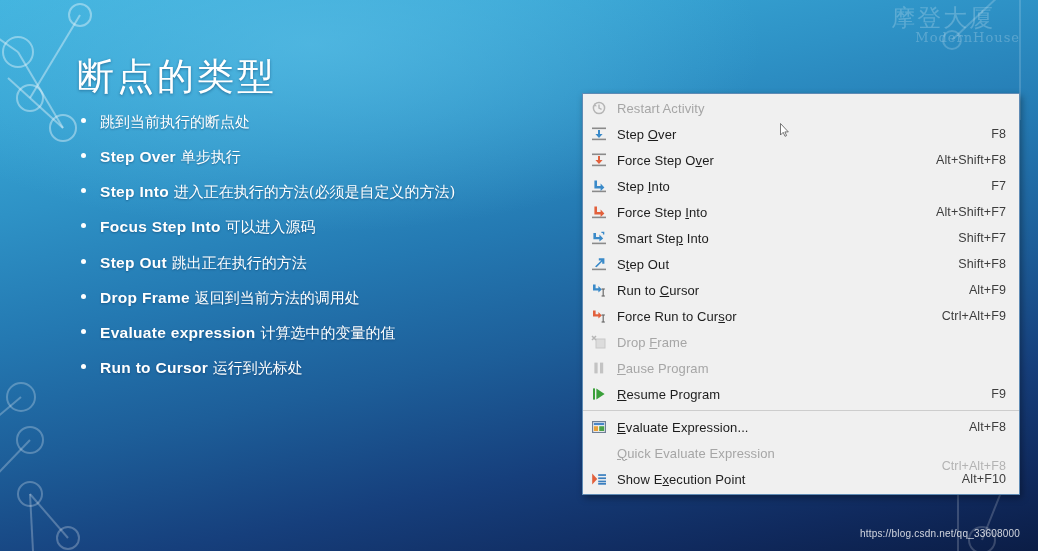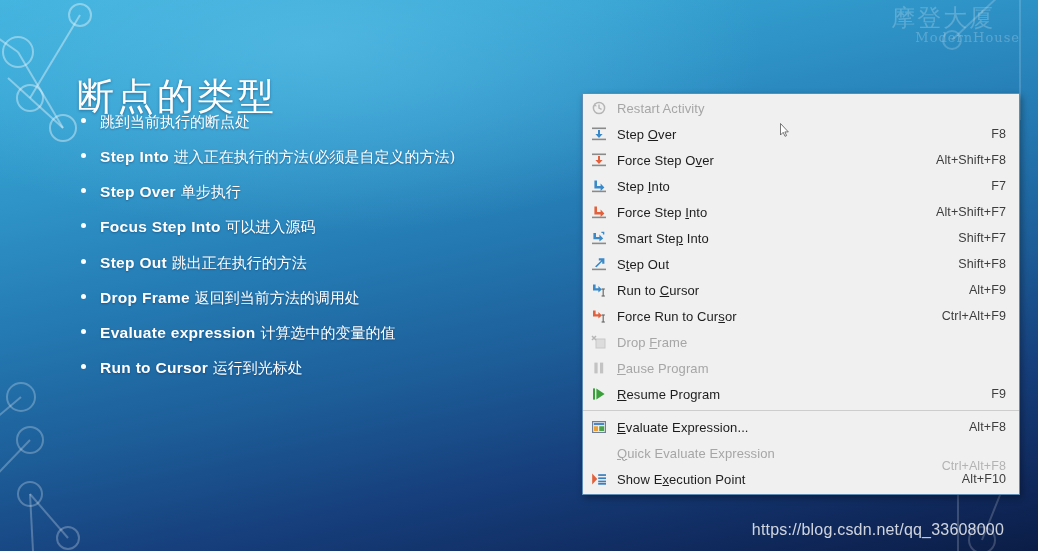--- a/index.html
+++ b/index.html
@@ -22,21 +22,21 @@
         #2479b2 44%,
         #1d5e99 60%,
         #163f7c 76%,
         #102a5e 90%,
         #0b1d46 100%);
   }
   .bg-deco{position:absolute;inset:0;opacity:.85;}
 
   
   .slide-title{
-    position:absolute;left:77px;top:76px;
+    position:absolute;left:77px;top:56px;
     font-size:37px;line-height:1.15;color:#ffffff;
     font-family:"DejaVu Serif","Liberation Serif",serif;
     letter-spacing:3px;
     text-shadow:0 1px 3px rgba(0,40,80,.45);
     white-space:nowrap;
   }
   .bullets{position:absolute;left:78px;top:112px;width:520px;}
   .bullet{
     position:relative;padding-left:22px;
     color:#ffffff;font-size:15.5px;line-height:1.25;
@@ -53,22 +53,22 @@
 
   
   .wm-top{
     position:absolute;right:18px;top:2px;
     color:rgba(255,255,255,.22);font-size:24px;letter-spacing:2px;
     font-family:"DejaVu Serif","Liberation Serif",serif;
     user-select:none;
   }
   .wm-top .sub{display:block;font-size:13px;letter-spacing:1px;margin-top:-4px;margin-left:24px;}
   .wm-bottom{
-    position:absolute;right:34px;bottom:12px;
-    color:rgba(255,255,255,.80);font-size:16px;
+    position:absolute;right:18px;bottom:12px;
+    color:rgba(255,255,255,.80);font-size:10px;
     letter-spacing:.2px;
   }
 
   
   .menu{
     position:absolute;left:582px;top:93px;width:438px;
     background:#f0f0f0;
     border:1px solid #5f8bb5;
     box-shadow:2px 3px 7px rgba(0,0,0,.35);
     font-size:12.5px;
@@ -138,22 +138,22 @@
 
   <div class="wm-top">
     <span>摩登大厦</span>
     <span class="sub">ModernHouse</span>
   </div>
 
   <div class="slide-title">断点的类型</div>
 
   <div class="bullets" id="bullets">
       <div class="bullet"><span class="dot"></span><span class="cn">跳到当前执行的断点处</span></div>
+      <div class="bullet"><span class="dot"></span><span class="en">Step Over</span><span class="cn"> 单步执行</span></div>
       <div class="bullet"><span class="dot"></span><span class="en">Step Into</span><span class="cn"> 进入正在执行的方法(必须是自定义的方法)</span></div>
-      <div class="bullet"><span class="dot"></span><span class="en">Step Over</span><span class="cn"> 单步执行</span></div>
       <div class="bullet"><span class="dot"></span><span class="en">Focus Step Into</span><span class="cn"> 可以进入源码</span></div>
       <div class="bullet"><span class="dot"></span><span class="en">Step Out</span><span class="cn"> 跳出正在执行的方法</span></div>
       <div class="bullet"><span class="dot"></span><span class="en">Drop Frame</span><span class="cn"> 返回到当前方法的调用处</span></div>
       <div class="bullet"><span class="dot"></span><span class="en">Evaluate expression</span><span class="cn"> 计算选中的变量的值</span></div>
       <div class="bullet"><span class="dot"></span><span class="en">Run to Cursor</span><span class="cn"> 运行到光标处</span></div>
     </div>
 
   <div class="menu" id="menu">
       <div class="mi disabled">
         <span class="ic">

